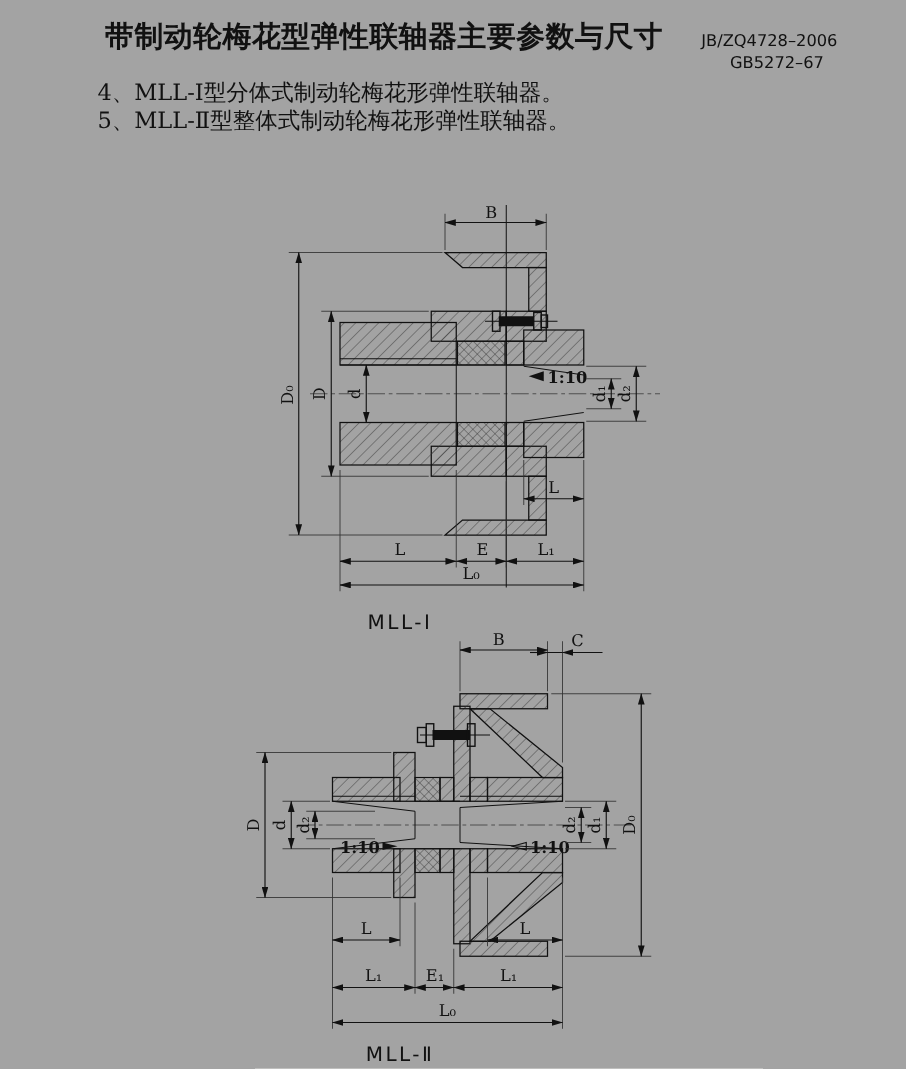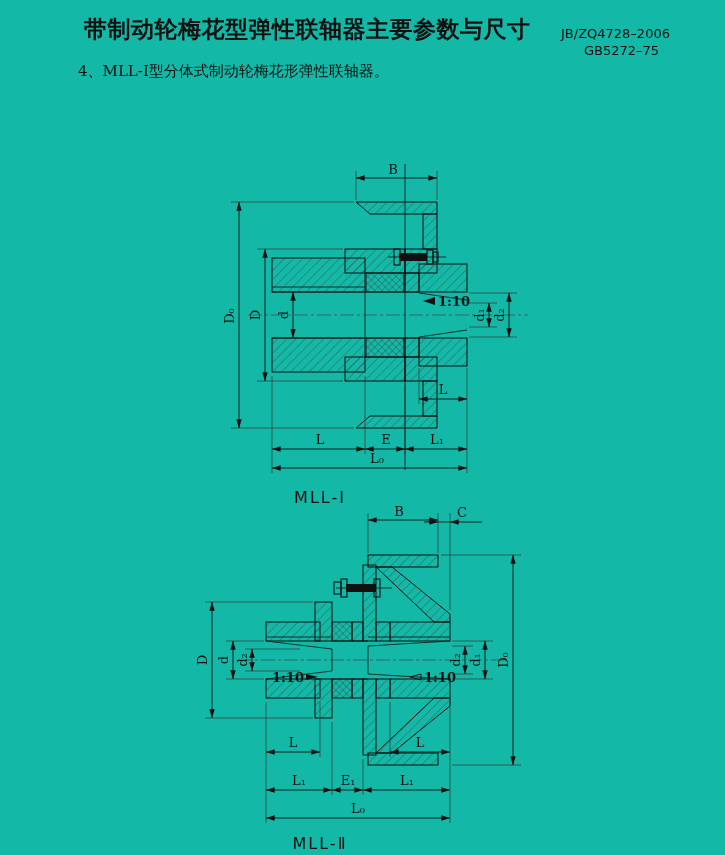--- a/index.html
+++ b/index.html
@@ -1,32 +1,32 @@
 <!DOCTYPE html>
 <html><head>
 <meta charset="utf-8">
 <style>
   html,body{margin:0;padding:0;background:#e8e8e6;}
   .page{
     position:relative;width:725px;height:855px;margin:0 auto;
-    background:#14b8a6;overflow:hidden;
+    background:#a3a3a3;overflow:hidden;
     font-family:"DejaVu Serif","Liberation Serif",serif;color:#111;
   }
   .title{
     position:absolute;left:84px;top:14px;
     font-family:"DejaVu Sans","Liberation Sans",sans-serif;
     font-weight:bold;font-size:23px;letter-spacing:0.5px;white-space:nowrap;
   }
   .std{
     position:absolute;font-family:"DejaVu Sans","Liberation Sans",sans-serif;
     font-size:13px;white-space:nowrap;text-align:center;
   }
   .std1{left:561px;top:26px;}
   .std2{left:584px;top:43px;}
-  .note{position:absolute;left:78px;font-size:15px;white-space:nowrap;}
+  .note{position:absolute;left:78px;font-size:18px;white-space:nowrap;}
   .note4{top:62px;}
   .note5{top:84px;}
   svg{position:absolute;left:0;top:0;}
   .out{fill:none;stroke:#111;stroke-width:1.1;}
   .hat{fill:url(#h1);stroke:#111;stroke-width:1;}
   .xhat{fill:url(#h2);stroke:#111;stroke-width:0.9;}
   .thin{stroke:#111;stroke-width:0.8;fill:none;}
   .axis{stroke:#444;stroke-width:0.7;stroke-dasharray:14 3 3 3;fill:none;}
   .ext{stroke:#333;stroke-width:0.7;}
   .dim{stroke:#111;stroke-width:0.9;marker-start:url(#arr);marker-end:url(#arr);}
@@ -35,22 +35,23 @@
   .ttxt{font-family:"DejaVu Serif","Liberation Serif",serif;font-size:13px;font-weight:bold;fill:#111;}
   .cap{font-family:"DejaVu Sans","Liberation Sans",sans-serif;font-size:16px;fill:#111;letter-spacing:2px;}
 </style>
 </head>
 <body>
 
 <div class="page">
 
   <div class="title">带制动轮梅花型弹性联轴器主要参数与尺寸</div>
   <div class="std std1">JB/ZQ4728–2006</div>
-  <div class="std std2">GB5272–75</div>
+  <div class="std std2">GB5272–67</div>
   <div class="note note4">4、MLL-Ⅰ型分体式制动轮梅花形弹性联轴器。</div>
+  <div class="note note5">5、MLL-Ⅱ型整体式制动轮梅花形弹性联轴器。</div>
 
   <svg width="725" height="855" viewBox="0 0 725 855">
     <defs>
       <marker id="arr" viewBox="0 0 10 6" refX="9.6" refY="3" markerWidth="10" markerHeight="6" orient="auto-start-reverse">
         <path d="M0,0 L10,3 L0,6 z" fill="#111"></path>
       </marker>
       <pattern id="h1" patternUnits="userSpaceOnUse" width="6.5" height="6.5" patternTransform="rotate(45)">
         <line x1="0" y1="0" x2="0" y2="6.5" stroke="#3a3a3a" stroke-width="0.7"></line>
       </pattern>
       <pattern id="h2" patternUnits="userSpaceOnUse" width="5" height="5" patternTransform="rotate(45)">

